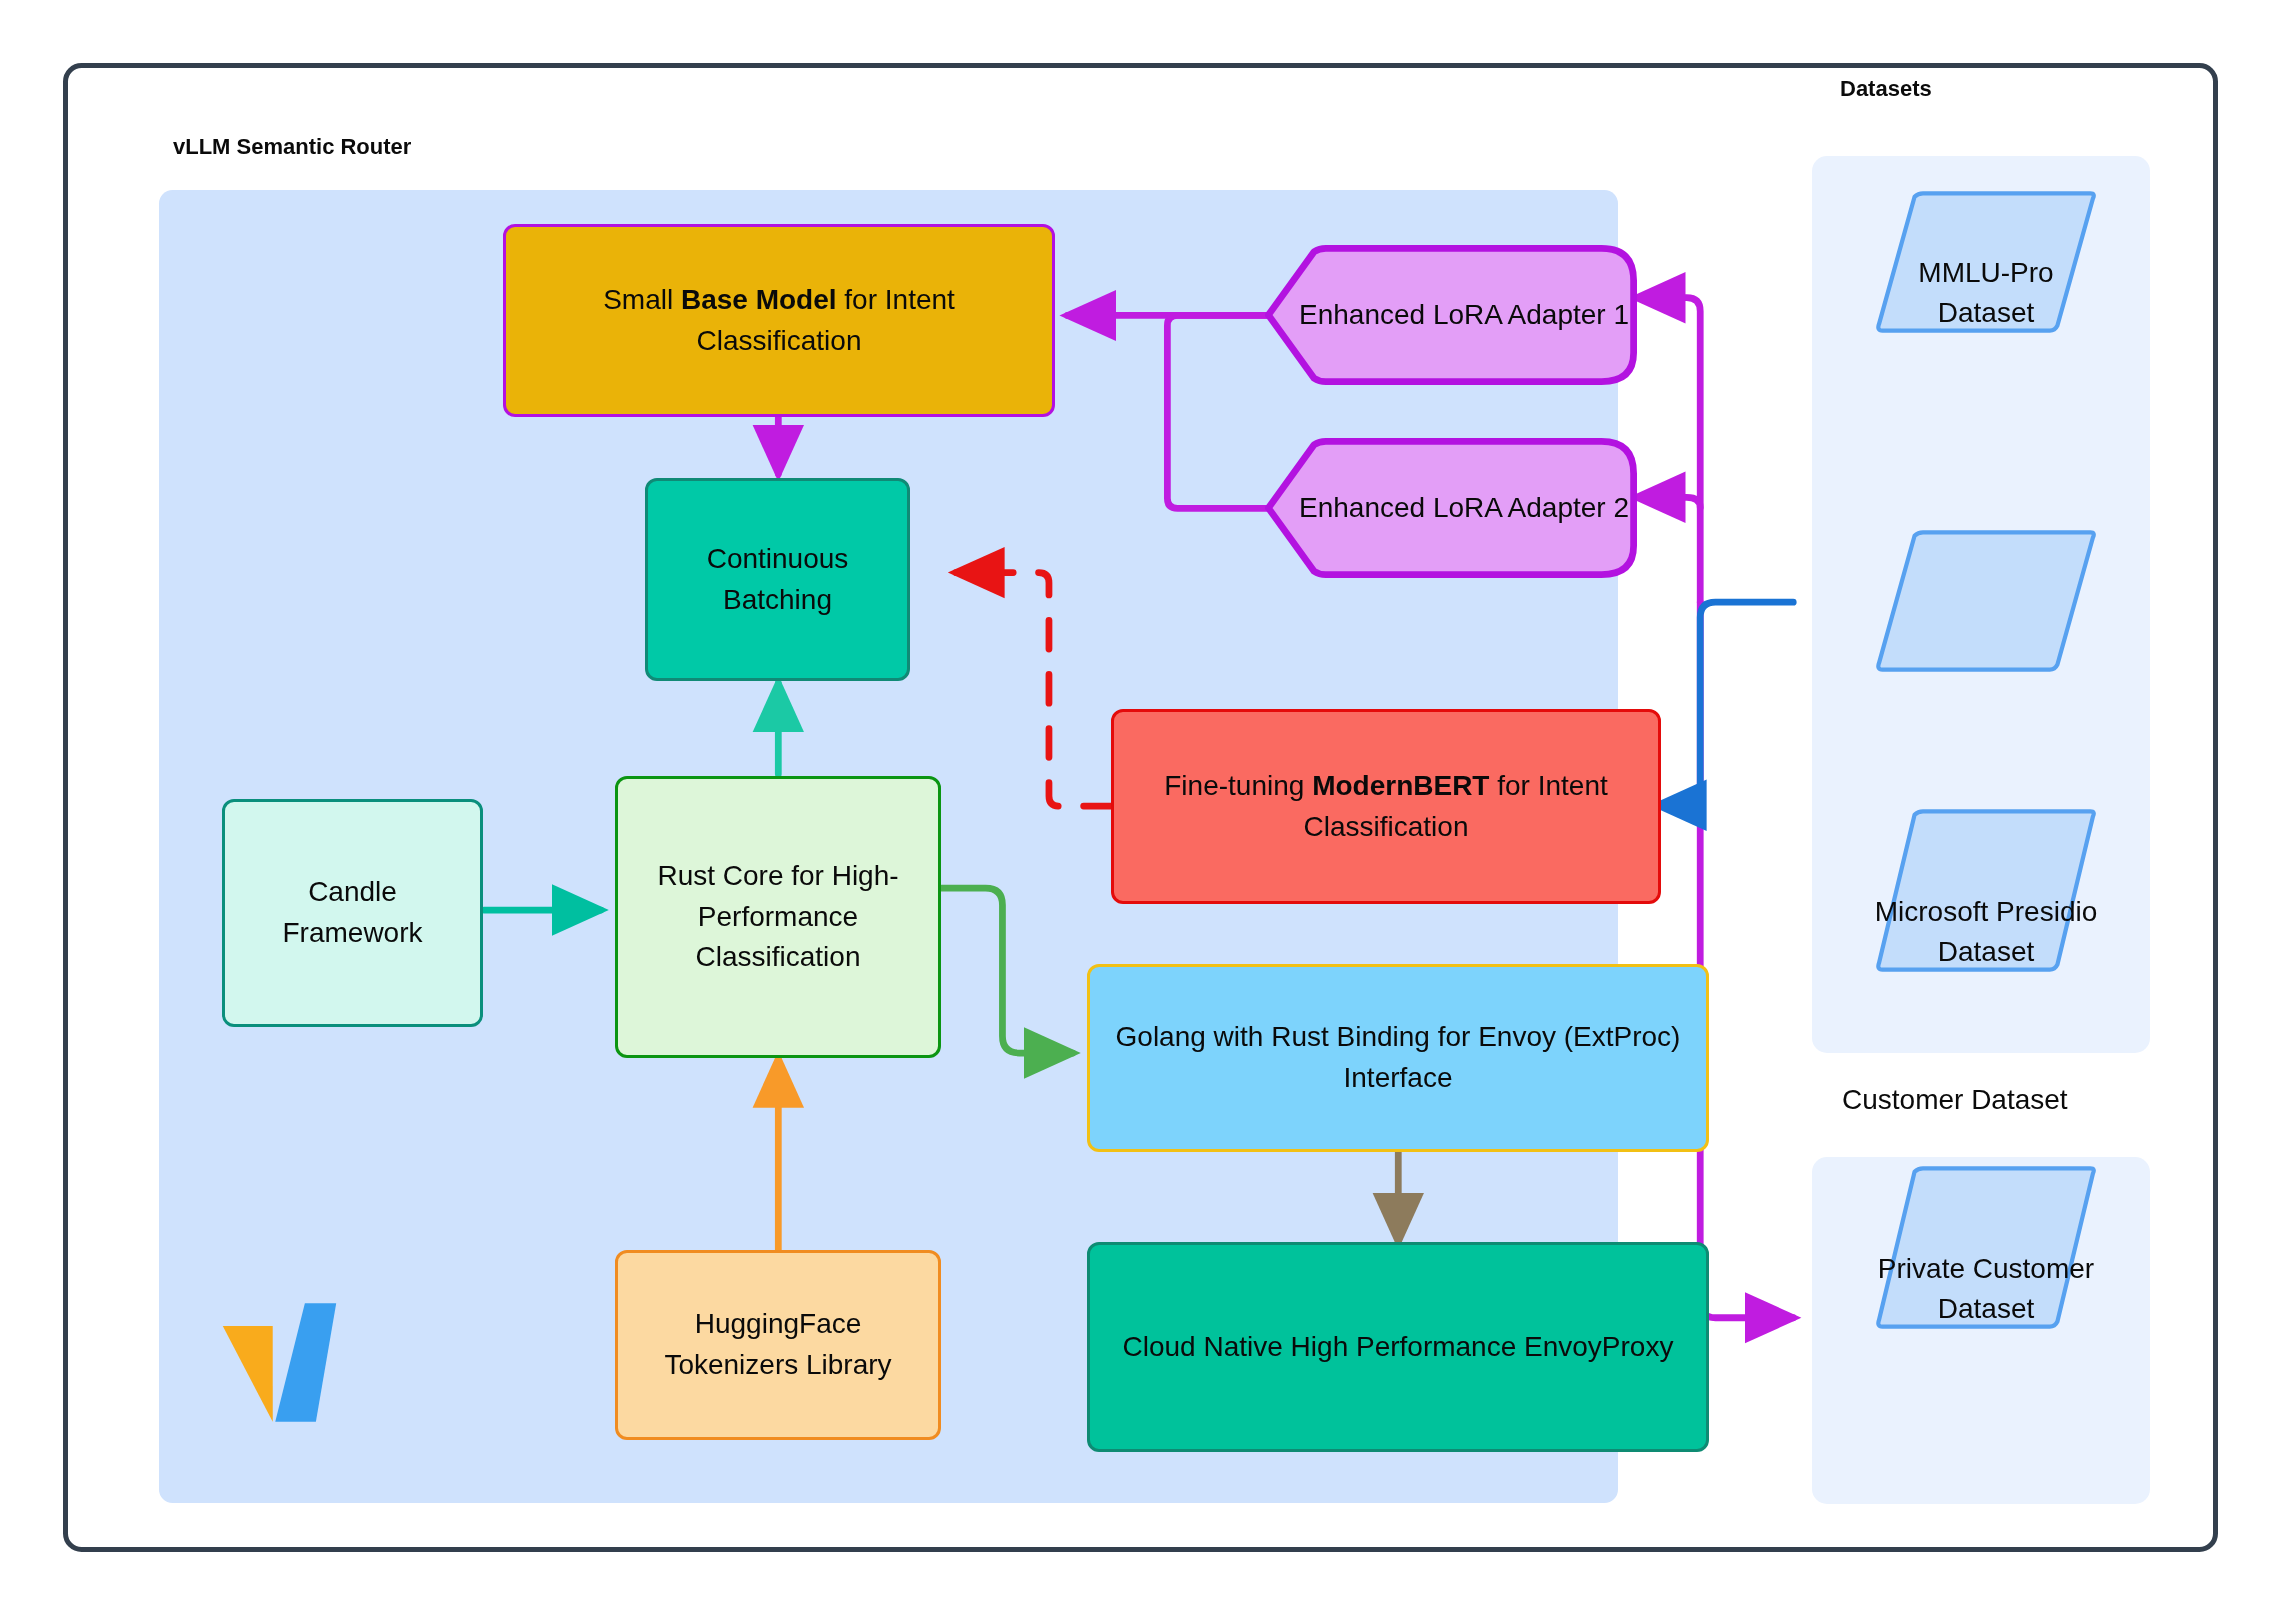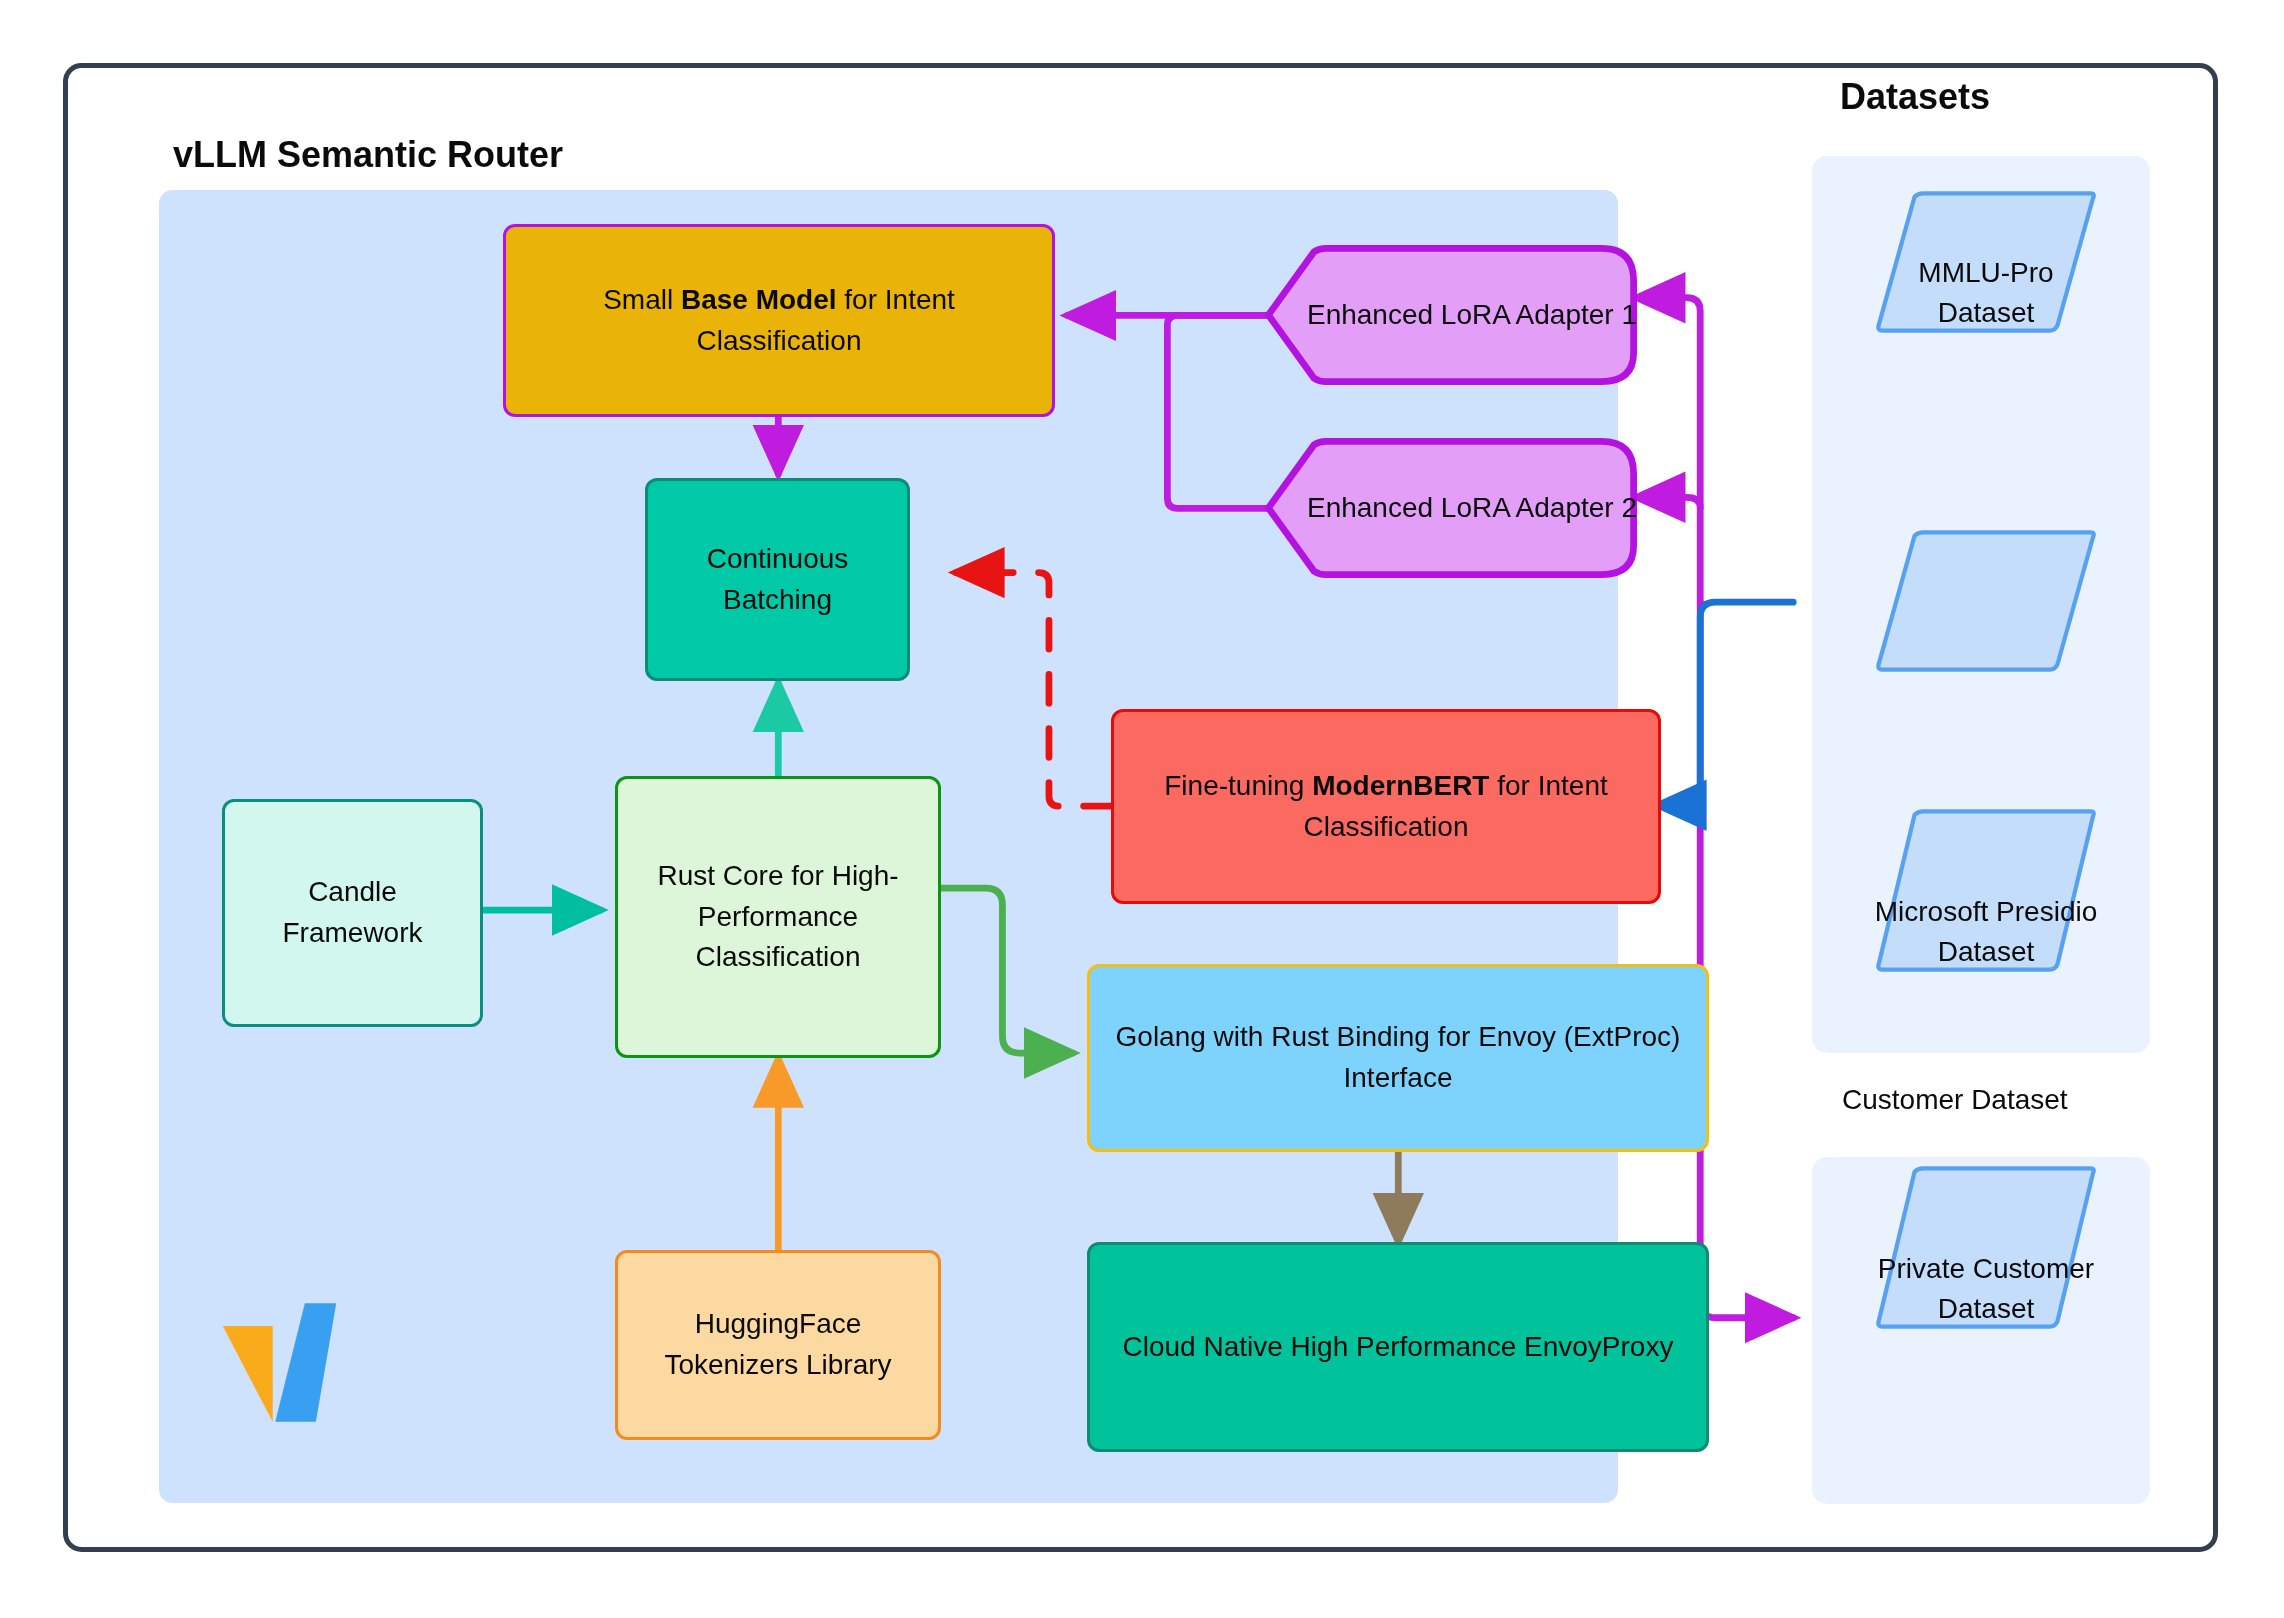--- a/index.html
+++ b/index.html
@@ -42,21 +42,21 @@
     background: #eaf2fe;
     border-radius: 15px;
   }
   #ds-panel-main { left: 1812px; top: 156px; width: 338px; height: 897px; }
   #ds-panel-cust { left: 1812px; top: 1157px; width: 338px; height: 347px; }
 
   
   .panel-title {
     position: absolute;
     font-weight: bold;
-    font-size: 36px;
+    font-size: 22px;
     color: #0b0b0b;
     white-space: nowrap;
   }
   #title-router { left: 173px; top: 134px; }
   #title-datasets { left: 1840px; top: 76px; }
   .panel-title.plain { font-weight: normal; font-size: 28px; }
   #title-customer { left: 1842px; top: 1084px; }
 
   
   .node {
@@ -85,21 +85,21 @@
   .n-orange { background: #fcd9a1; border-color: #f08c21; }
   .n-yellow { background: #7dd3fc; border-color: #f2c014; }
   .n-red    { background: #fa6a61; border-color: #e40b0b; }
   .n-envoy  { background: #00c29b; border-color: #0e8b73; }
 
   
   .hexnode {
     position: absolute;
     display: flex;
     align-items: center;
-    justify-content: flex-end;
+    justify-content: flex-start;
     text-align: center;
     font-size: 28px;
     line-height: 1.45;
     color: #0a0a0a;
   }
   .hexnode .hex-label {
     position: relative;
     z-index: 2;
     padding-left: 34px;
   }

